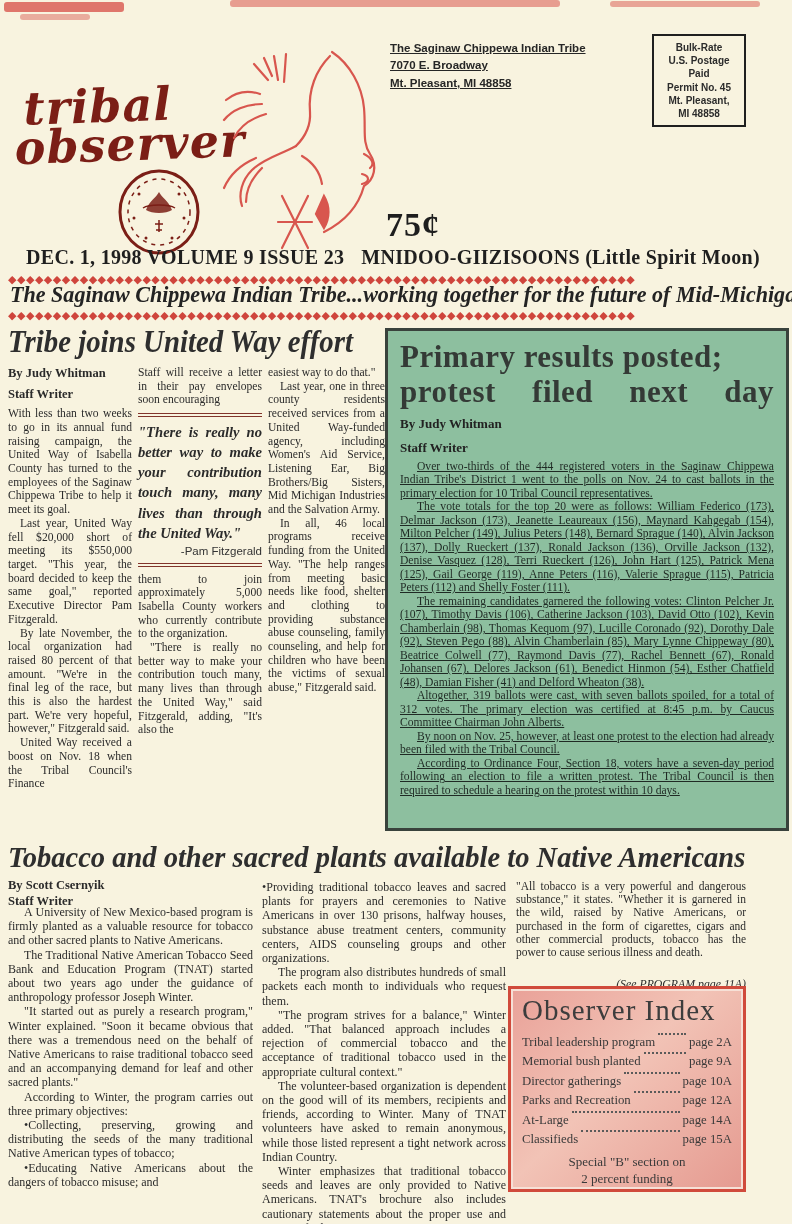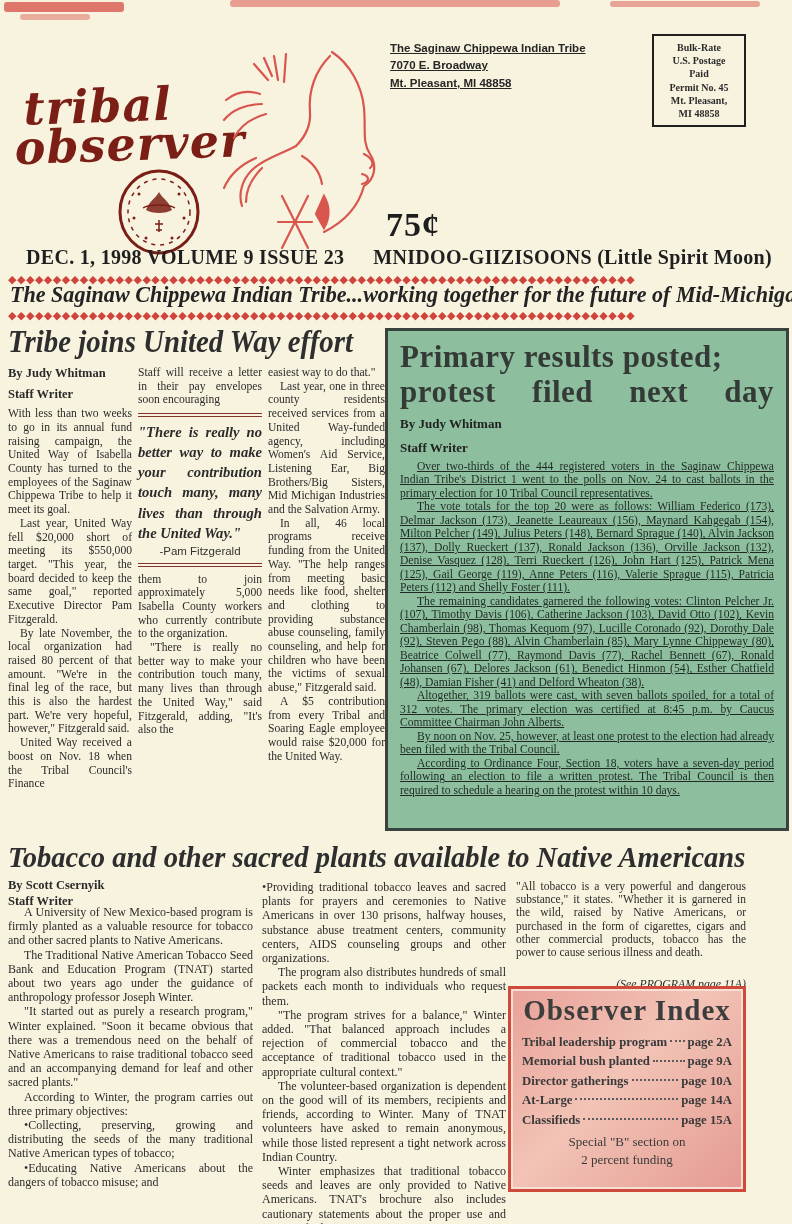--- a/index.html
+++ b/index.html
@@ -21,27 +21,27 @@
   }
   .logo .l2 { margin-left:-10px; }
   .seal { left:116px; top:168px; }
   .illus { left:212px; top:46px; }
   .address {
     left:390px; top:40px; font-family:"Liberation Sans", sans-serif;
     font-weight:bold; font-size:11.5px; line-height:1.5; color:#262626;text-decoration:underline;
   }
   .stamp {
     left:652px; top:34px; width:86px; border:2px solid #1f1f1f;
-    font-family:Liberation Serif, serif; font-weight:bold; font-size:10px;
+    font-family:Liberation Sans, sans-serif; font-weight:bold; font-size:10px;
     line-height:1.32; text-align:center; padding:5px 2px; color:#2c2c2c; background:#f8f3df;
   }
   .price { left:386px; top:206px; font-size:34px; font-weight:bold; color:#1e1e1e; letter-spacing:1px; }
 
   .dateline {
-    left:26px; right:20px; top:246px; display:flex; justify-content:space-between;
+    left:26px; right:32px; top:246px; display:flex; justify-content:space-between;
     font-weight:bold; font-size:20px; color:#1f1f1f; letter-spacing:.3px;
   }
   .diamonds {
     left:8px; right:14px; height:12px; overflow:hidden; white-space:nowrap;
     color:#cf453c; font-size:11px; line-height:11px; letter-spacing:.5px;
   }
   .d1 { top:274px; } .d2 { top:310px; }
   .tagline {
     left:10px; top:281px; font-size:24px; font-style:italic; font-weight:bold;
     color:#232323; transform:scaleX(.92); transform-origin:left; white-space:nowrap;
@@ -54,21 +54,21 @@
   .col p:first-child { text-indent:0; }
 
   
   .uw-headline { left:8px; top:324px; font-size:31px; transform:scaleX(.93); transform-origin:left; }
   .uw-col { width:124px; top:366px; font-size:11.6px; line-height:13.7px; }
   .uw1 { left:8px; } .uw2 { left:138px; } .uw3 { left:268px; width:117px; }
   .uw-col .byline { margin-bottom:5px; }
   .pullquote { margin:6px 0; padding:5px 0 4px;
     border-top:4px double #81342b; border-bottom:4px double #81342b; }
   .pq-text { font-size:14.6px; font-style:italic; font-weight:bold; line-height:1.38; text-align:justify; }
-  .pq-attr { font-family:"Liberation Sans", sans-serif; font-size:11.5px; text-align:center; margin-top:2px; color:#333; }
+  .pq-attr { font-family:"Liberation Sans", sans-serif; font-size:11.5px; text-align:right; margin-top:2px; color:#333; }
 
   
   .green-box {
     left:385px; top:328px; width:404px; height:503px; box-sizing:border-box;
     background:#8dbf9f; border:3px solid #39423c; padding:8px 12px 6px;
   }
   .gb-h { font-weight:bold; font-size:31px; line-height:1.13; color:#343a36; letter-spacing:.5px; }
   .gb-h .jl { text-align:justify; text-align-last:justify; }
   .gb-byline { margin-top:7px; font-weight:bold; font-size:13px; line-height:1.3; color:#222; }
   .gb-body { margin-top:3px; }
@@ -84,23 +84,23 @@
   .tb3 { left:516px; top:880px; width:230px; font-size:11.5px; line-height:13.2px; }
   .continuation { font-style:italic; font-size:11.8px; text-align:right; margin-top:19px; }
 
   
   .pink-box {
     left:508px; top:986px; width:238px; height:206px; box-sizing:border-box;
     background:linear-gradient(135deg,#e9a198 0%,#f2c3b6 45%,#e59a90 100%);
     border:3px solid #d04a3b; box-shadow:inset 0 0 0 2px #f6e0d6;
     padding:6px 11px 4px;
   }
-  .ix-title { font-size:29px; color:#3d3d3d; text-align:center; letter-spacing:1px; line-height:1.1;font-weight:bold; }
+  .ix-title { font-size:29px; color:#3d3d3d; text-align:left; letter-spacing:1px; line-height:1.1; }
   .ix-list { margin-top:6px; }
-  .ix-row { display:flex; align-items:center; font-size:12.8px; line-height:1.52; color:#3a3a3a;font-weight:bold; }
+  .ix-row { display:flex; align-items:flex-start; font-size:12.8px; line-height:1.52; color:#3a3a3a; }
   .ix-dots { flex:1; border-bottom:2px dotted #5a5a5a; margin:0 3px 3px; }
   .ix-foot { text-align:center; font-size:13px; line-height:1.35; margin-top:3px; color:#3a3a3a; }
 
   svg { display:block; }
 </style>
 </head>
 <body>
 
 <div id="page">
 
@@ -198,21 +198,20 @@
         <p>them to join approximately 5,000 Isabella County workers who currently contribute to the organization.</p>
         <p>"There is really no better way to make your contribution touch many, many lives than through the United Way," said Fitzgerald, adding, "It's also the</p>
       </div>
   </div>
 
   <div class="abs col uw-col uw3">
     <div>
         <p>easiest way to do that."</p>
         <p>Last year, one in three county residents received services from a United Way-funded agency, including Women's Aid Service, Listening Ear, Big Brothers/Big Sisters, Mid Michigan Industries and the Salvation Army.</p>
         <p>In all, 46 local programs receive funding from the United Way. "The help ranges from meeting basic needs like food, shelter and clothing to providing substance abuse counseling, family counseling, and help for children who have been the victims of sexual abuse," Fitzgerald said.</p>
-        <p>A $5 contribution from every Tribal and Soaring Eagle employee would raise $20,000 for the United Way.</p>
       </div>
   </div>
 
   <div class="abs green-box">
     <div class="gb-h">
       <div>Primary results posted;</div>
       <div class="jl">protest filed next day</div>
     </div>
     <div class="gb-byline">By Judy Whitman</div>
     <div class="gb-byline">Staff Writer</div>
@@ -270,20 +269,25 @@
           <span>Memorial bush planted</span>
           <span class="ix-dots"></span>
           <span>page 9A</span>
         </div>
         <div class="ix-row">
           <span>Director gatherings</span>
           <span class="ix-dots"></span>
           <span>page 10A</span>
         </div>
         <div class="ix-row">
+          <span>Parks and Recreation</span>
+          <span class="ix-dots"></span>
+          <span>page 12A</span>
+        </div>
+        <div class="ix-row">
           <span>At-Large</span>
           <span class="ix-dots"></span>
           <span>page 14A</span>
         </div>
         <div class="ix-row">
           <span>Classifieds</span>
           <span class="ix-dots"></span>
           <span>page 15A</span>
         </div>
       </div>

